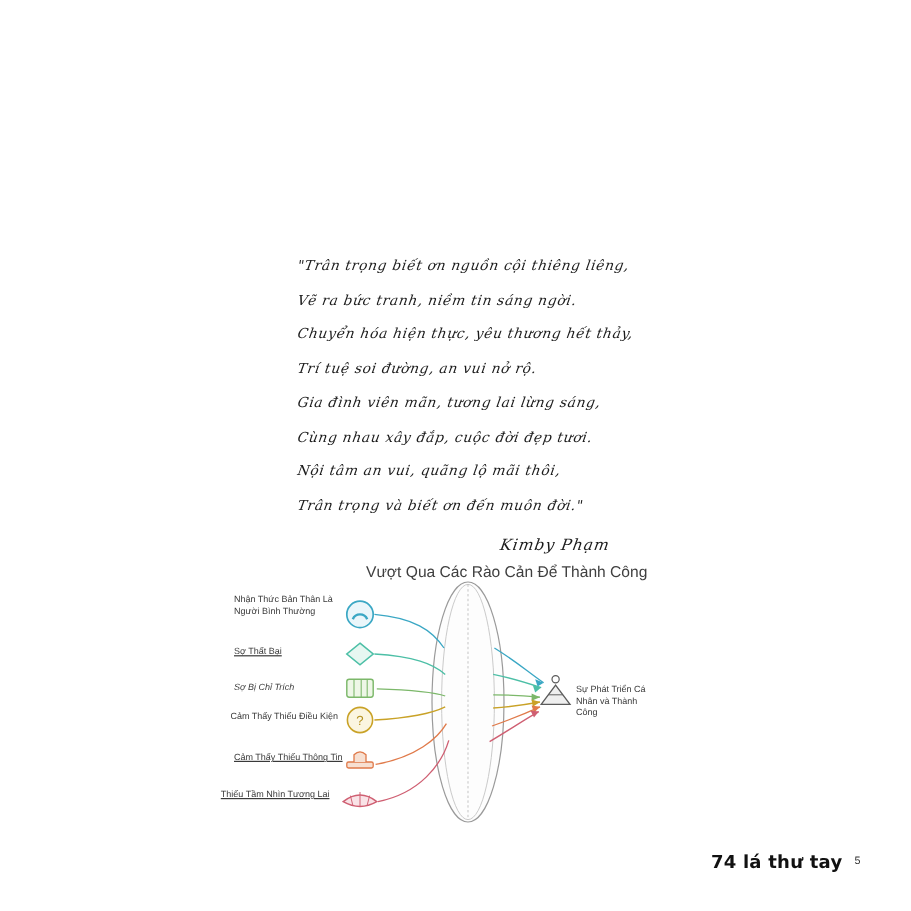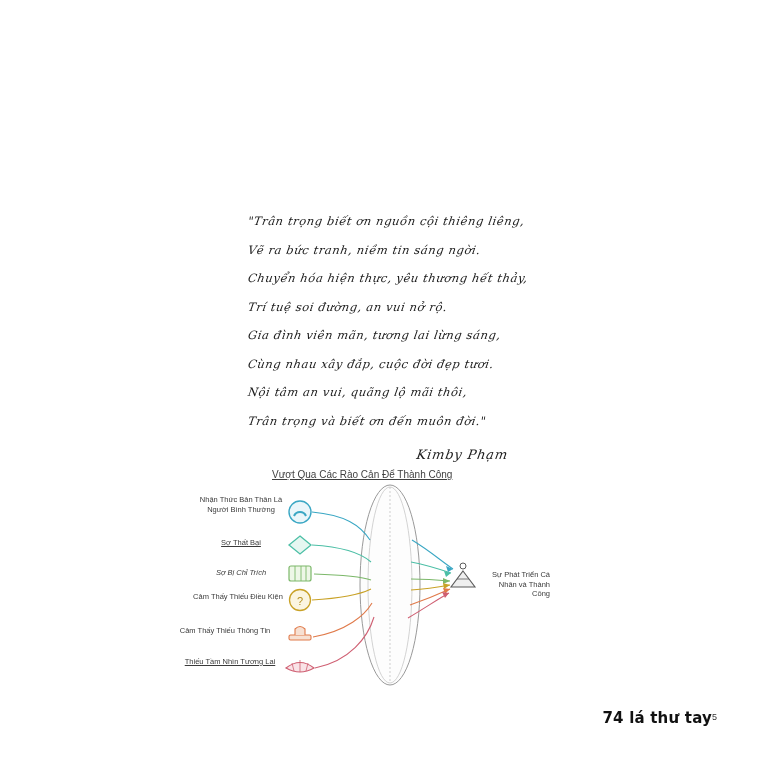--- a/index.html
+++ b/index.html
@@ -56,59 +56,59 @@
   
   .diagram {
     position: absolute;
     left: 175px;
     top: 465px;
     width: 420px;
     height: 230px;
   }
   .diagram-title {
     position: absolute;
-    left: 97px;
+    left: 130px;
     top: 4px;
-    font-size: 10px;
+    font-size: 13px;
     color: #3f3f3f;
     white-space: nowrap;
-    text-decoration: underline;
   }
   .barrier-label {
     position: absolute;
     font-size: 7.5px;
     line-height: 9.5px;
     color: #3a3a3a;
-    text-align: center;
+    text-align: left;
     width: 92px;
   }
   .outcome-label {
     position: absolute;
     left: 305px;
     top: 105px;
     font-size: 7.5px;
     line-height: 9.5px;
     color: #3a3a3a;
     width: 70px;
-    text-align: right;
+    text-align: left;
   }
   svg.diagram-svg {
     position: absolute;
     left: 0; top: 0;
     width: 420px;
     height: 230px;
   }
 
   
   .footer {
     position: absolute;
     right: 42px;
     bottom: 32px;
     display: flex;
     align-items: center;
+    gap: 10px;
   }
   .footer-title {
     font-family: "DejaVu Sans", sans-serif;
     font-size: 15px;
     font-weight: bold;
     color: #111111;
     letter-spacing: 0.2px;
   }
   .footer-page {
     font-size: 9px;
@@ -134,21 +134,21 @@
   </div>
 
   <div class="diagram">
 
     <div class="diagram-title">Vượt Qua Các Rào Cản Để Thành Công</div>
 
     <div class="barrier-label" style="left:20px; top:30px;">Nhận Thức Bản Thân Là Người Bình Thường</div>
     <div class="barrier-label" style="left:20px; top:73px;text-decoration:underline;">Sợ Thất Bại</div>
     <div class="barrier-label" style="left:20px; top:103px;font-style:italic;">Sợ Bị Chỉ Trích</div>
     <div class="barrier-label" style="left:17px; top:127px;">Cảm Thấy Thiếu Điều Kiện</div>
-    <div class="barrier-label" style="left:4px; top:161px;">Cảm Thấy Thiếu Thông Tin</div>
+    <div class="barrier-label" style="left:20px; top:161px;text-decoration:underline;">Cảm Thấy Thiếu Thông Tin</div>
     <div class="barrier-label" style="left:9px; top:192px;text-decoration:underline;">Thiếu Tầm Nhìn Tương Lai</div>
 
     <div class="outcome-label">Sự Phát Triển Cá Nhân và Thành Công</div>
 
     <svg class="diagram-svg" viewBox="0 0 420 230">
 
       <g>
         <ellipse cx="215" cy="120" rx="30" ry="100" fill="#fdfdfd" stroke="#9a9a9a" stroke-width="1"></ellipse>
         <ellipse cx="215" cy="120" rx="22" ry="98" fill="none" stroke="#c8c8c8" stroke-width="0.8"></ellipse>
         <line x1="215" y1="22" x2="215" y2="218" stroke="#b9b9b9" stroke-width="0.7" stroke-dasharray="2,2"></line>

